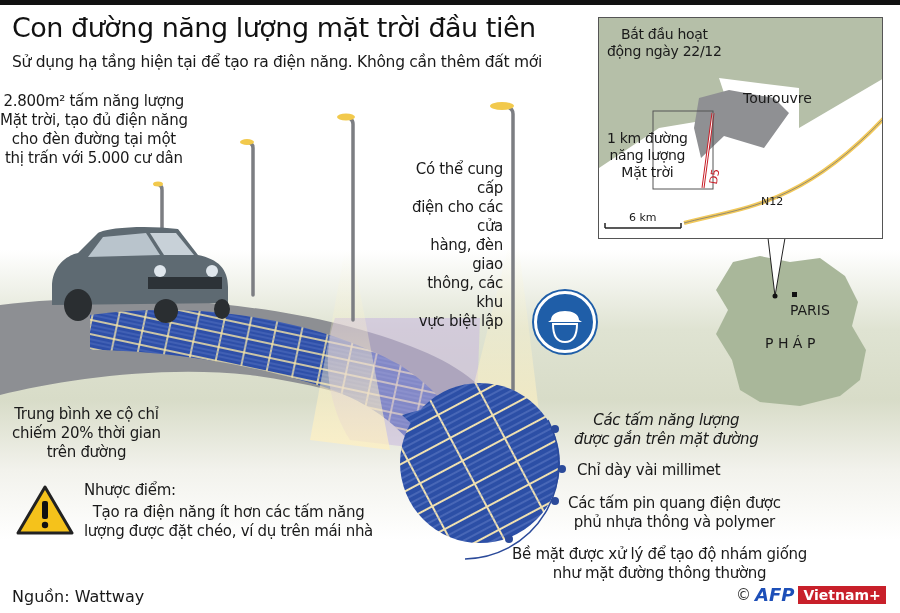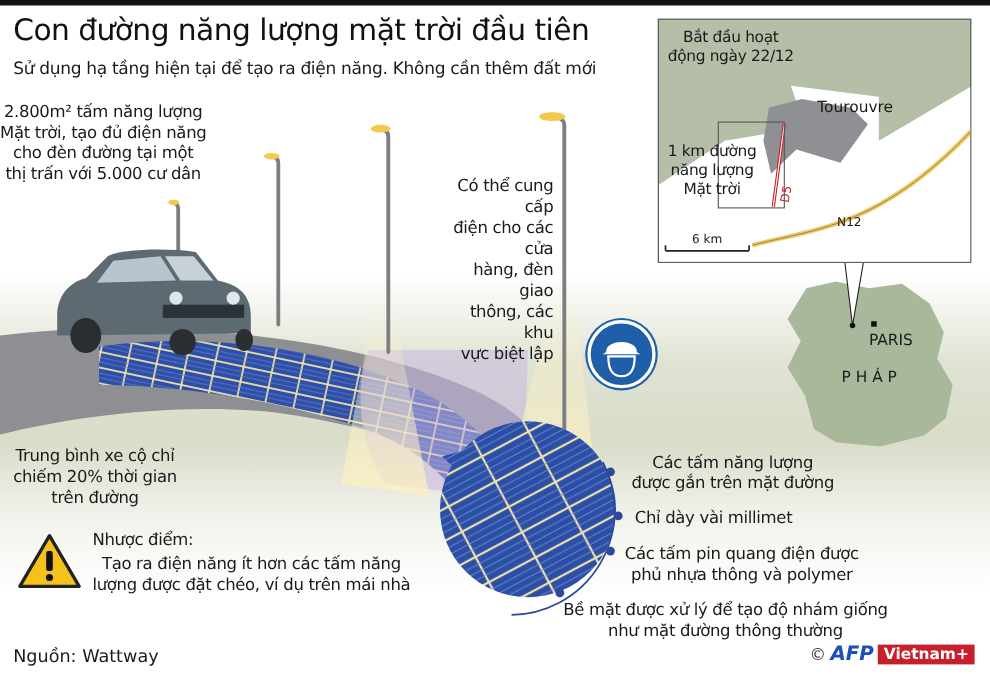--- a/index.html
+++ b/index.html
@@ -139,21 +139,21 @@
 Mặt trời</div>
     <div class="abs" style="left:108px; top:152px; font-size:11px; color:#c8202a; transform:rotate(-80deg);">D5</div>
     <div class="abs" style="left:162px; top:177px; font-size:11px;">N12</div>
     <div class="abs" style="left:30px; top:193px; font-size:11px;">6 km</div>
   </div>
 
   <div class="abs" style="left:790px; top:302px; font-size:14px;">PARIS</div>
   <div class="abs" style="left:765px; top:335px; font-size:14px;">P H Á P</div>
 
   <span class="bullet-dot" style="left:551px; top:425px;"></span>
-  <div class="abs txt" style="left:574px; top:411px;">Các tấm năng lượng
+  <div class="abs txt" style="left:574px; top:411px;font-style:italic;">Các tấm năng lượng
 được gắn trên mặt đường</div>
   <span class="bullet-dot" style="left:558px; top:465px;"></span>
   <div class="abs txt" style="left:577px; top:461px;">Chỉ dày vài millimet</div>
   <span class="bullet-dot" style="left:551px; top:497px;"></span>
   <div class="abs txt" style="left:568px; top:494px;">Các tấm pin quang điện được
 phủ nhựa thông và polymer</div>
   <span class="bullet-dot" style="left:505px; top:535px;"></span>
   <div class="abs txt" style="left:512px; top:545px;">Bề mặt được xử lý để tạo độ nhám giống
 như mặt đường thông thường</div>
 

